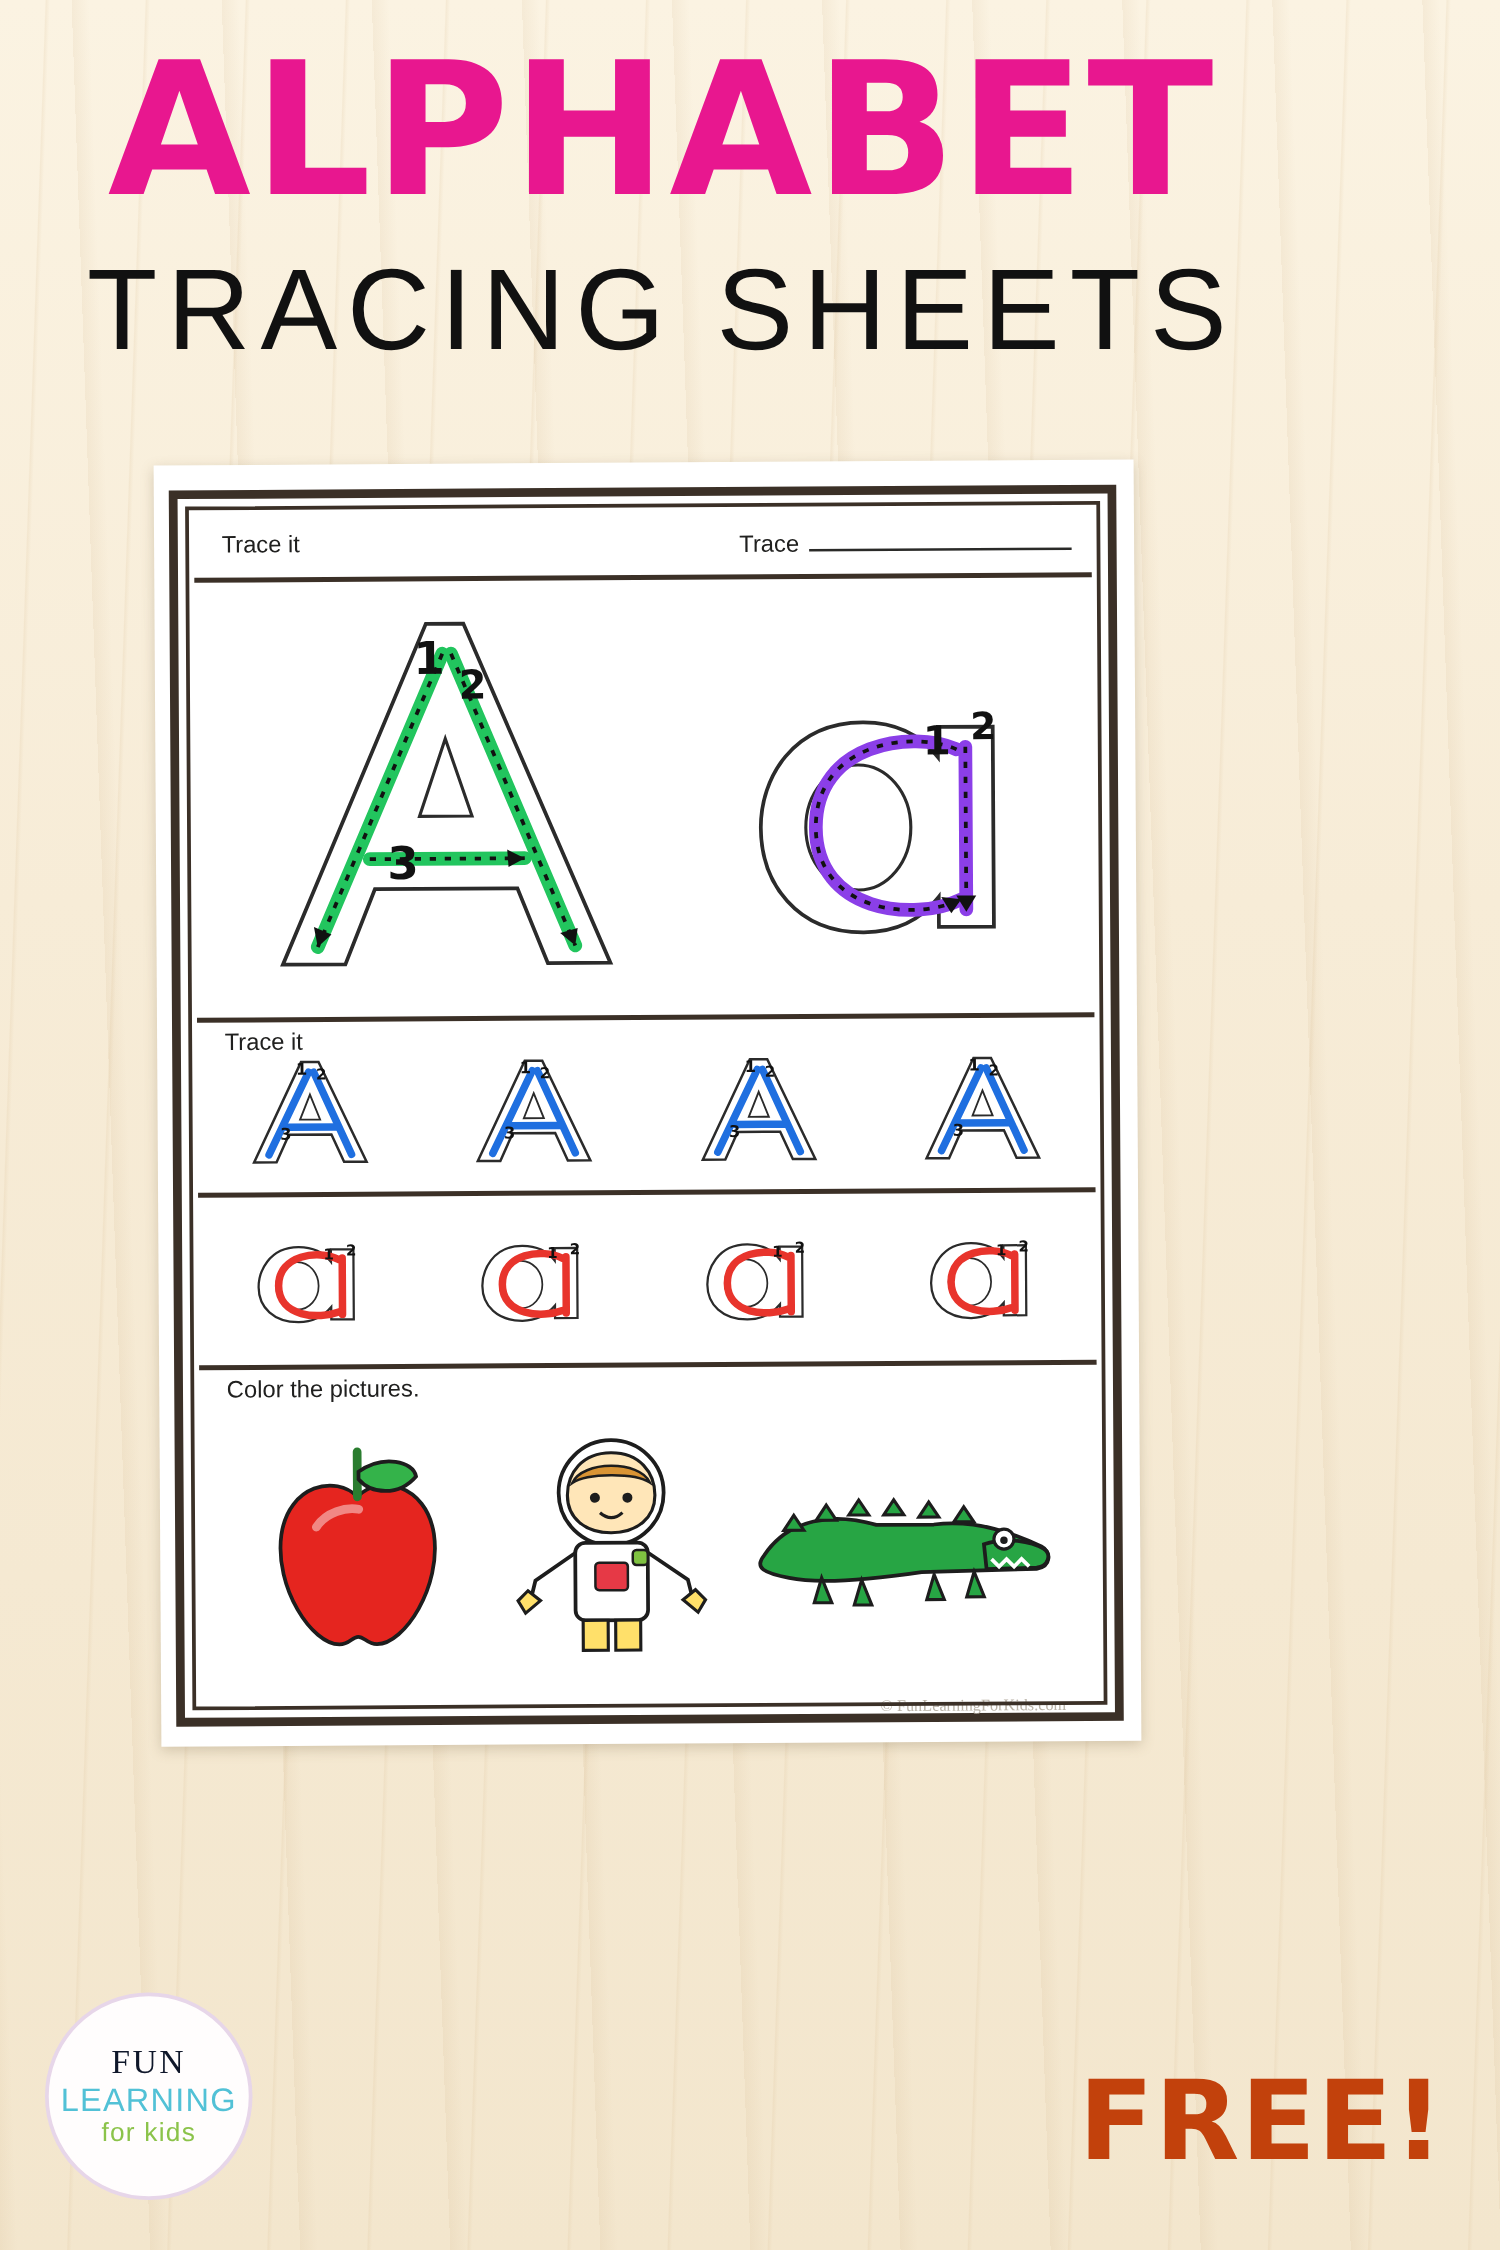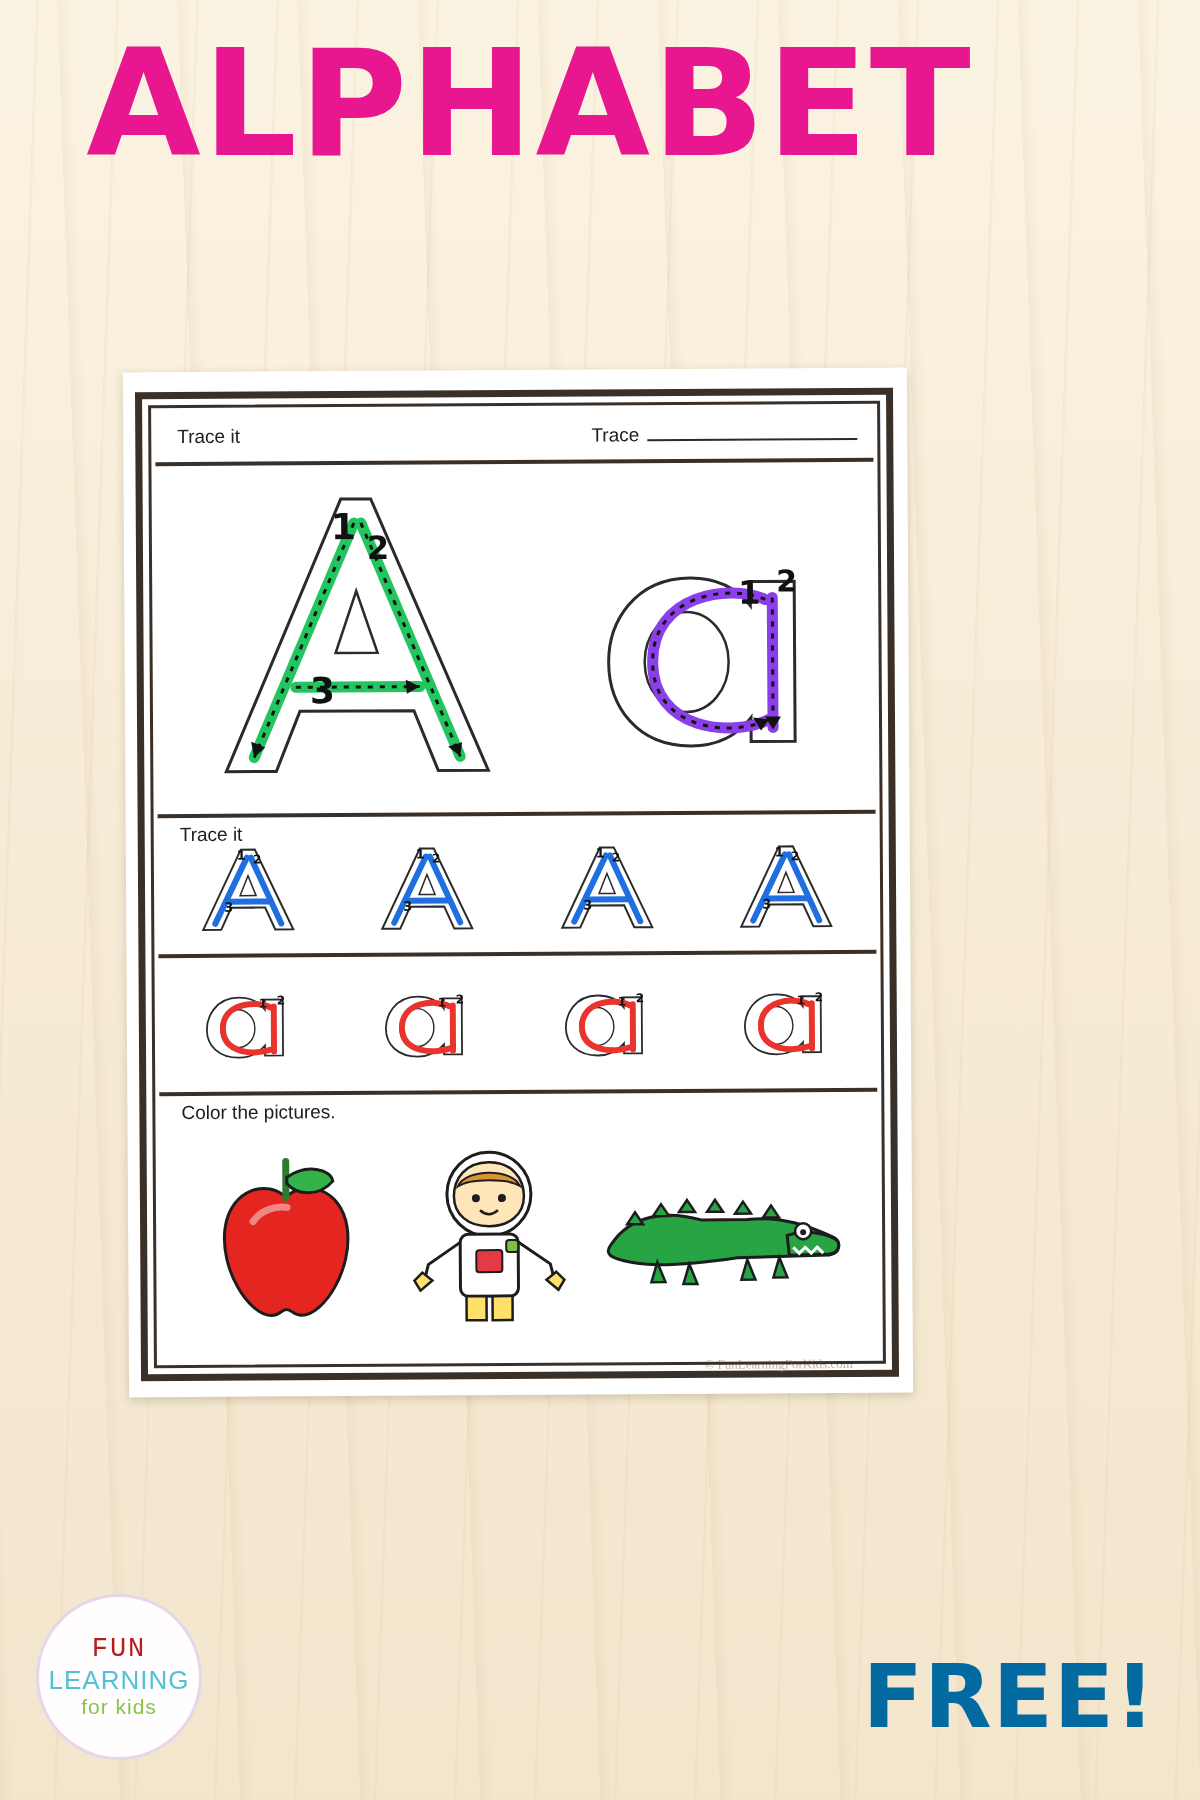--- a/index.html
+++ b/index.html
@@ -160,42 +160,43 @@
     border-radius: 50%;
     border: 3px solid #e7d6e9;
     background: #fffdfd;
     display: flex;
     flex-direction: column;
     justify-content: center;
     align-items: center;
     text-align: center;
     line-height: 1.15;
   }
-  .logo .l1 { font-size: 27px; letter-spacing: 2px; color: #b91c1c; font-family: Liberation Mono, monospace; }
+  .logo .l1 { font-size: 27px; letter-spacing: 2px; color: #0f172a; font-family: Liberation Serif, serif; }
   .logo .l2 { font-size: 26px; letter-spacing: 1px; color: #52c1d6; font-family: "Liberation Sans", sans-serif; }
   .logo .l3 { font-size: 21px; letter-spacing: 1px; color: #8bc34a; font-family: "Liberation Sans", sans-serif; }
   .free {
     position: absolute;
     right: 44px;
     bottom: 52px;
     font-family: "DejaVu Sans", sans-serif;
     font-weight: bold;
     font-size: 88px;
-    color: #0369a1;
+    color: #c2410c;
     letter-spacing: 1px;
   }
   svg { display: block; }
 </style>
 </head>
 <body>
 
 <div class="bg"></div>
 
 <div class="title-wrap">
   <div class="title-main">ALPHABET</div>
+  <div class="title-sub">TRACING SHEETS</div>
 </div>
 
 <div class="sheet-photo">
   <div class="sheet-inner-border">
 
     <div class="hdr-row">
       <div class="lbl hdr-trace">Trace it</div>
       <div class="hdr-name">
         <span class="lbl">Trace</span>
         <span class="name-line"></span>

